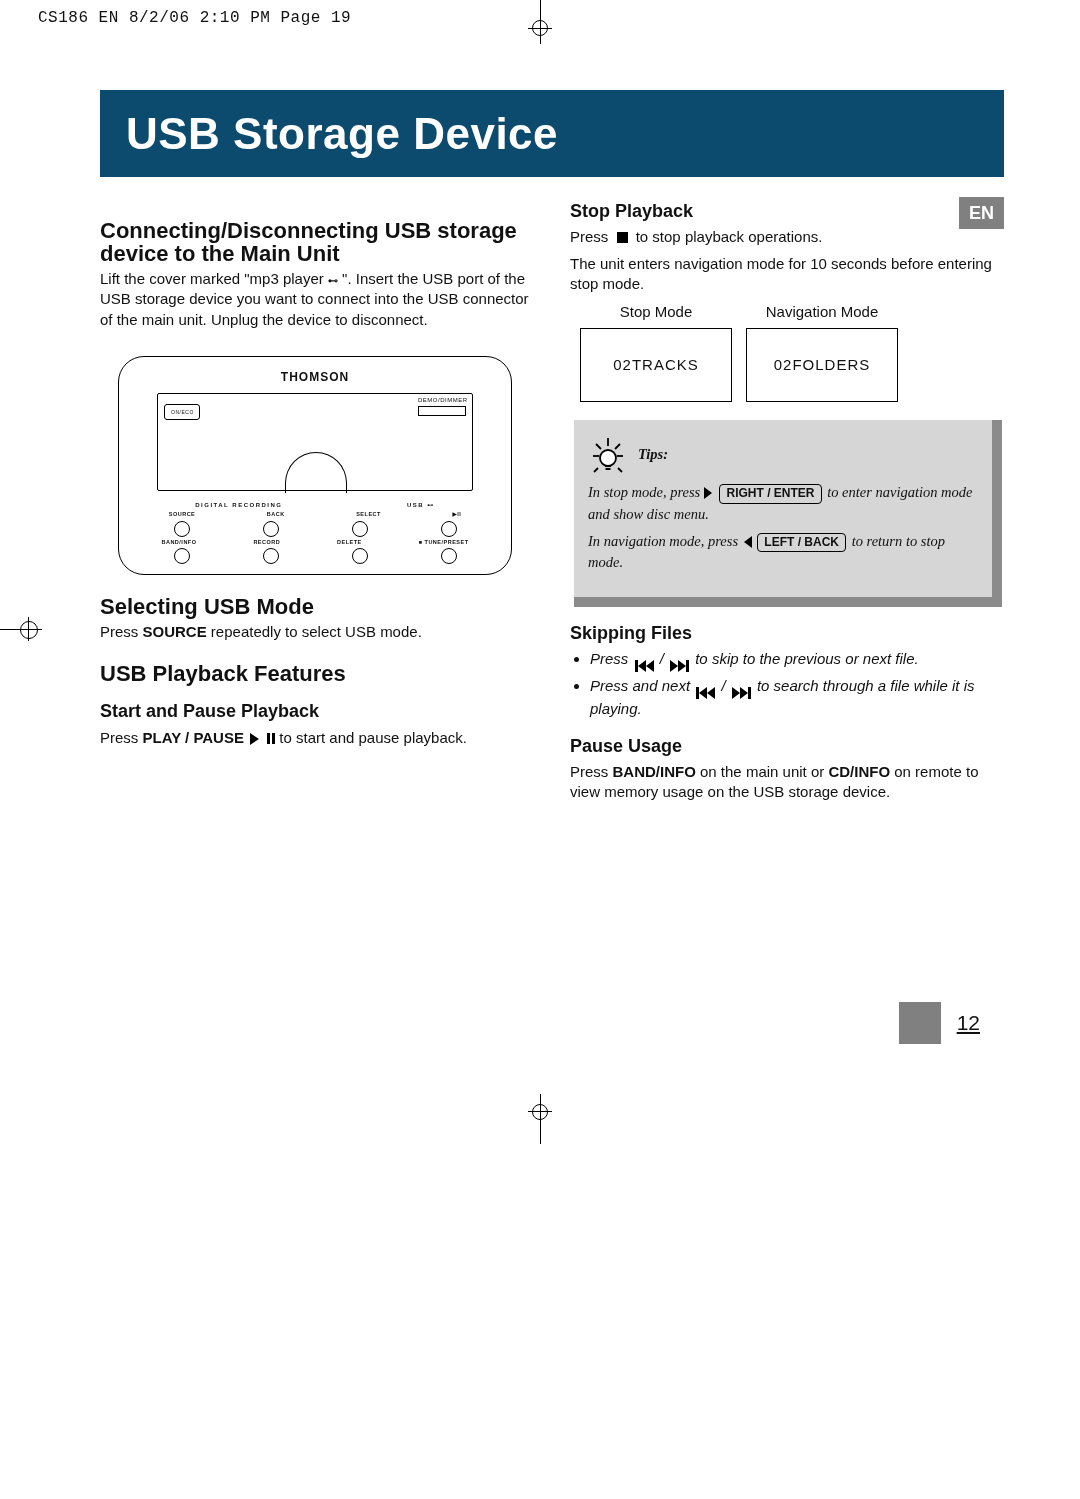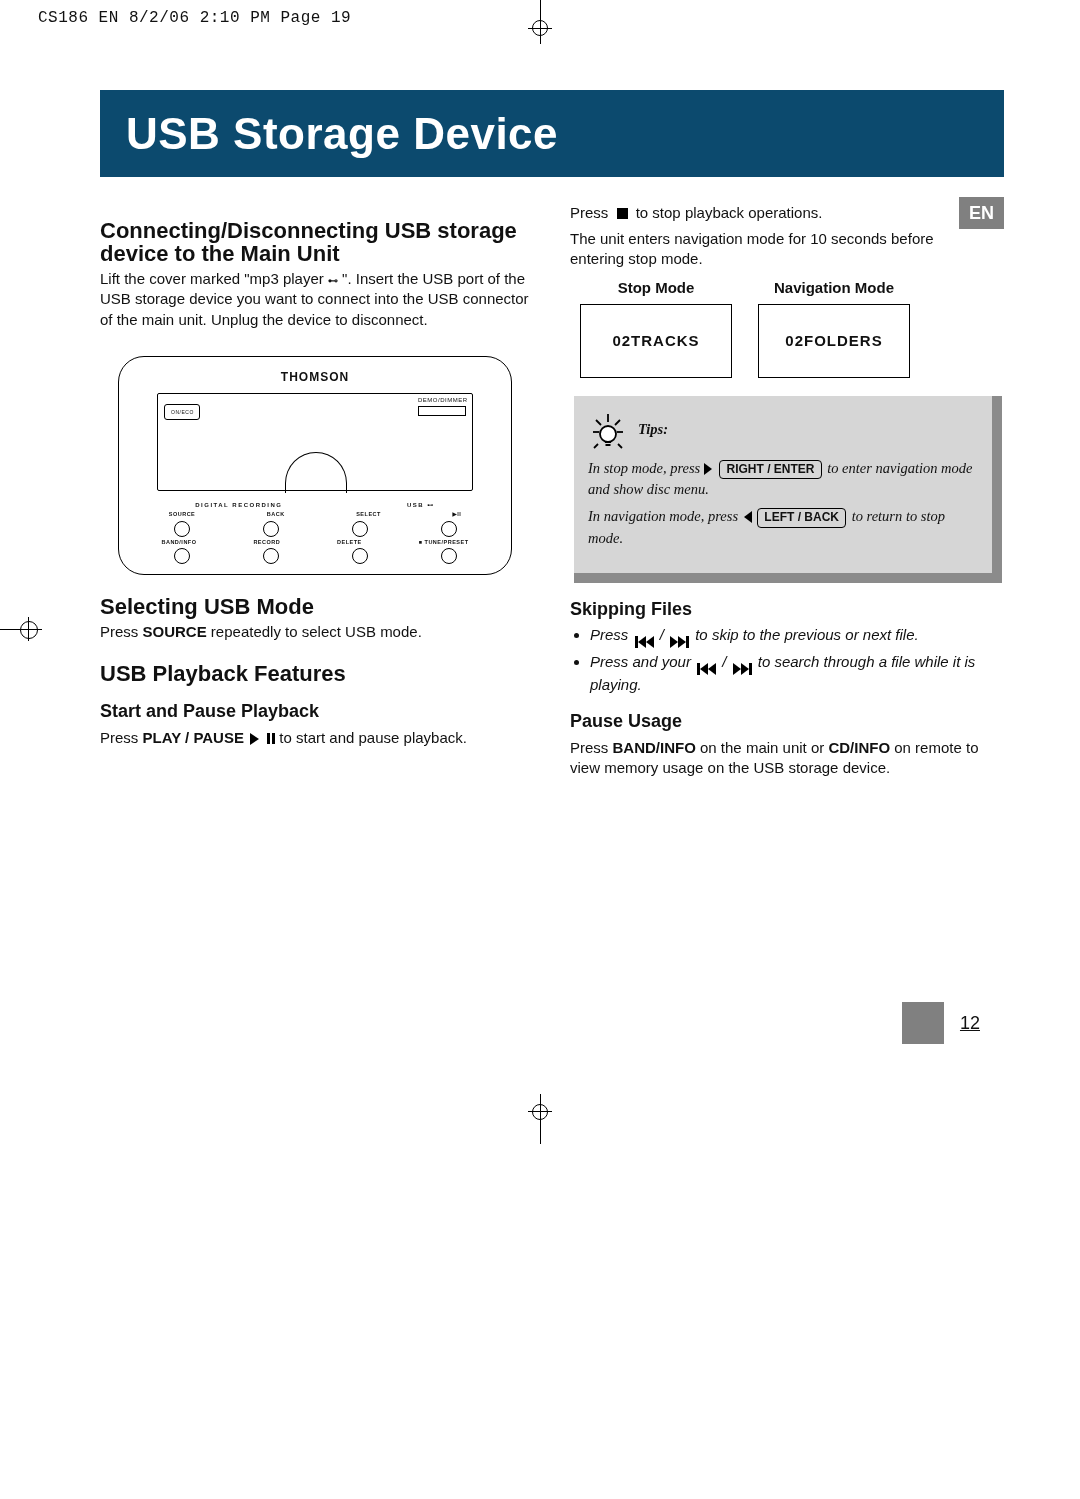--- a/index.html
+++ b/index.html
@@ -183,23 +183,22 @@
     background:#808080;
     color:#fff;
     font-weight:700;
     font-size:18px;
     padding:4px 10px;
     float:right;
     margin-top:-2px;
   }
   .modes{
     display:flex;
-    gap:26px;
+    gap:14px;
     margin:8px 0 10px 10px;
-    font-weight:bold;
   }
   .mode-col{text-align:center;}
   .mode-label{font-size:15px;margin-bottom:6px;}
   .mode-box{
     border:1.5px solid #000;
     width:150px; height:72px;
     display:flex;
     justify-content:center;
     align-items:center;
     font-size:15px;
@@ -265,21 +264,21 @@
   .skip.next .t{border-left:8px solid #000;}
   .pagefoot{
     position:absolute;
     right:100px;
     bottom:100px;
     display:flex;
     align-items:center;
     gap:16px;
   }
   .greysq{width:42px;height:42px;background:#808080;}
-  .pagenum{font-size:18px;text-decoration:underline;}
+  .pagenum{font-size:21px;text-decoration:underline;}
   .usb-icon{font-size:10px;font-weight:700;}
   .pauseicon{display:inline-block;vertical-align:-1px;margin-left:2px;}
   .pauseicon span{display:inline-block;width:3px;height:11px;background:#000;margin-left:2px;}
   .bulb svg{display:block;}
 </style>
 </head>
 <body>
 
 <div class="page">
   <div class="mark-top"></div>
@@ -347,20 +346,21 @@
         <h3>Start and Pause Playback</h3>
         <p>
           <span>Press </span><b>PLAY / PAUSE</b>
           <span class="playicon"><span class="tri tri-r"></span></span><span class="pauseicon"><span></span><span></span></span>
           <span> to start and pause playback.</span>
         </p>
       </div>
 
       <div class="col">
         <span class="en-tab">EN</span>
+        <h3 style="margin-top:0;">Stop Playback</h3>
         <p>
           <span>Press </span><span class="stopicon"></span><span> to stop playback operations.</span>
         </p>
         <p>The unit enters navigation mode for 10 seconds before entering stop mode.</p>
 
         <div class="modes">
           <div class="mode-col">
             <div class="mode-label">Stop Mode</div>
             <div class="mode-box">
               <div>02</div>
@@ -406,21 +406,21 @@
         <h3>Skipping Files</h3>
         <ul>
           <li>
             <span>Press </span>
             <span class="skip prev"><span class="barv"></span><span class="t"></span><span class="t"></span></span>
             /
             <span class="skip next"><span class="t"></span><span class="t"></span><span class="barv"></span></span>
             <span> to skip to the previous or next file.</span>
           </li>
           <li>
-            <span>Press and your </span>
+            <span>Press and next </span>
             <span class="skip prev"><span class="barv"></span><span class="t"></span><span class="t"></span></span>
             /
             <span class="skip next"><span class="t"></span><span class="t"></span><span class="barv"></span></span>
             <span> to search through a file while it is playing.</span>
           </li>
         </ul>
 
         <h3>Pause Usage</h3>
         <p>
           <span>Press </span><b>BAND/INFO</b><span> on the main unit or </span><b>CD/INFO</b><span> on remote to view memory usage on the USB storage device.</span>

